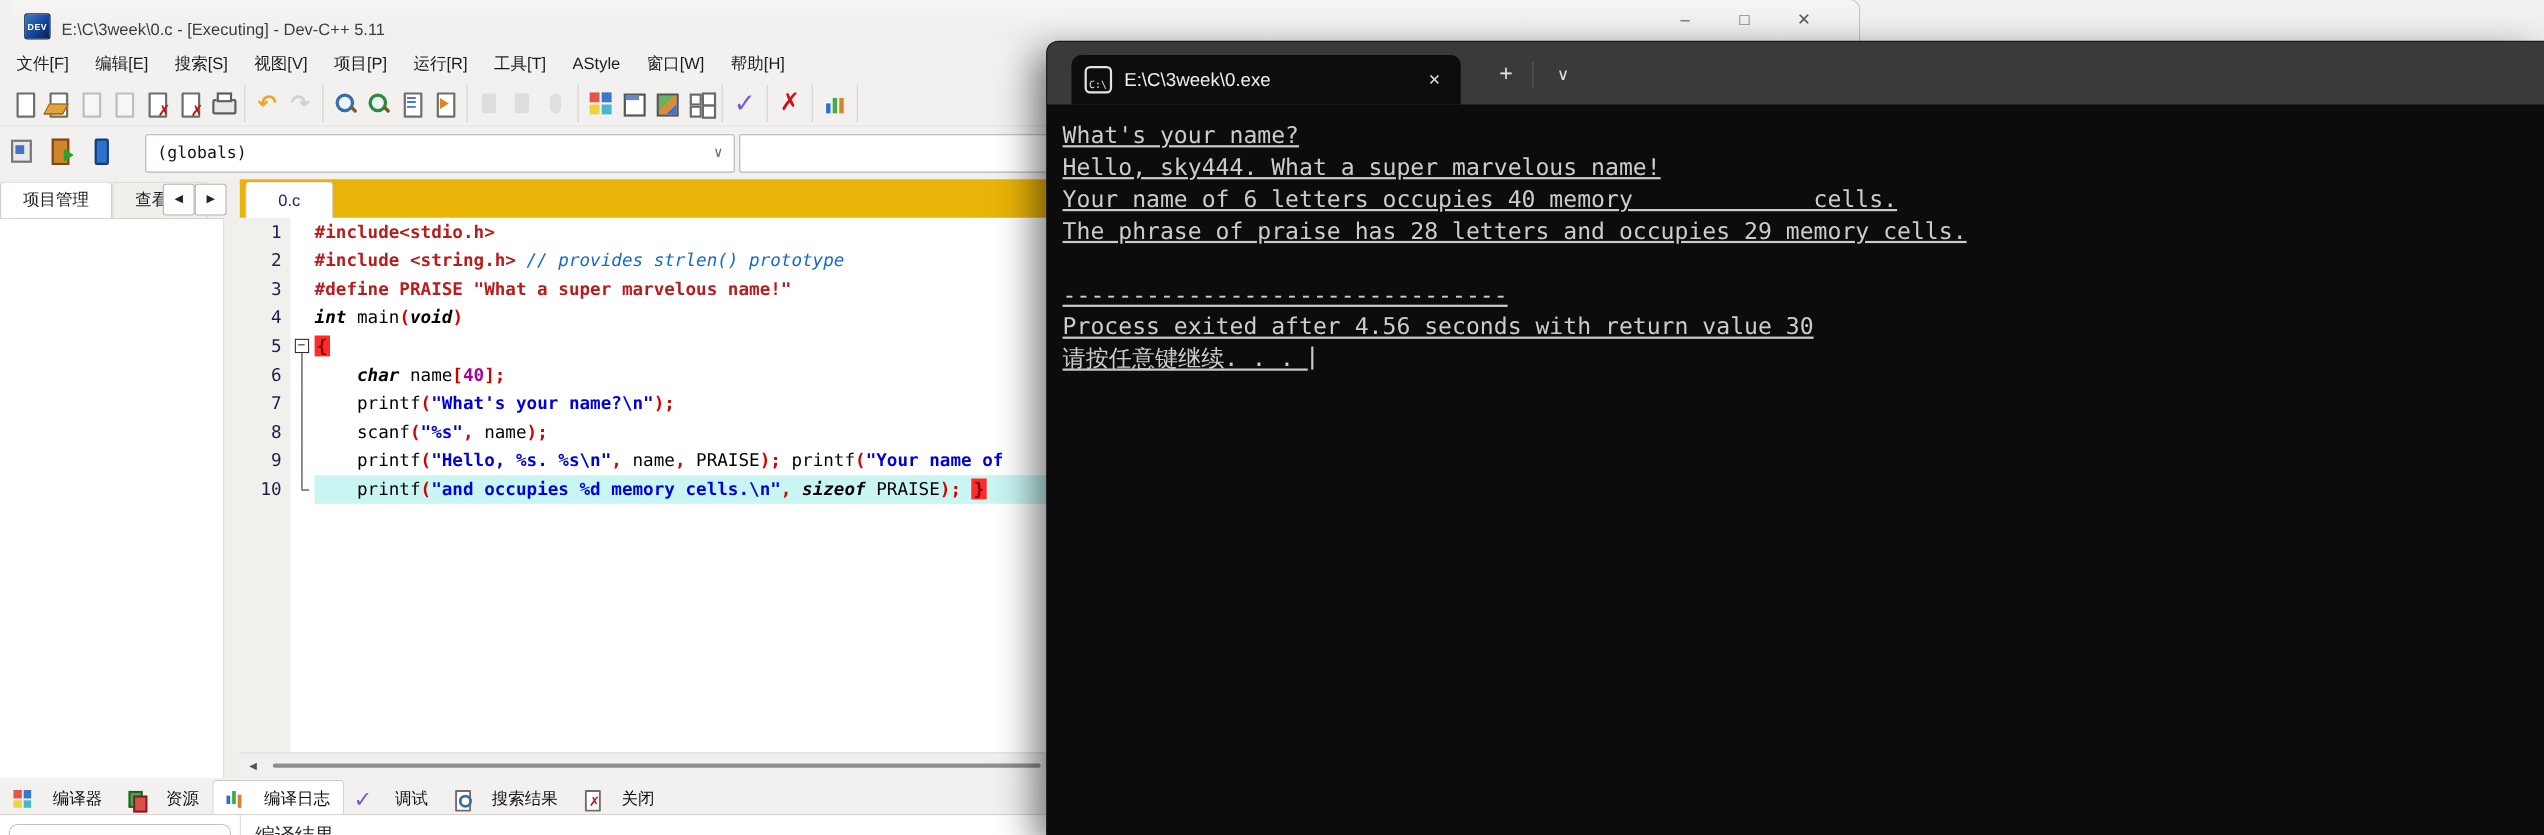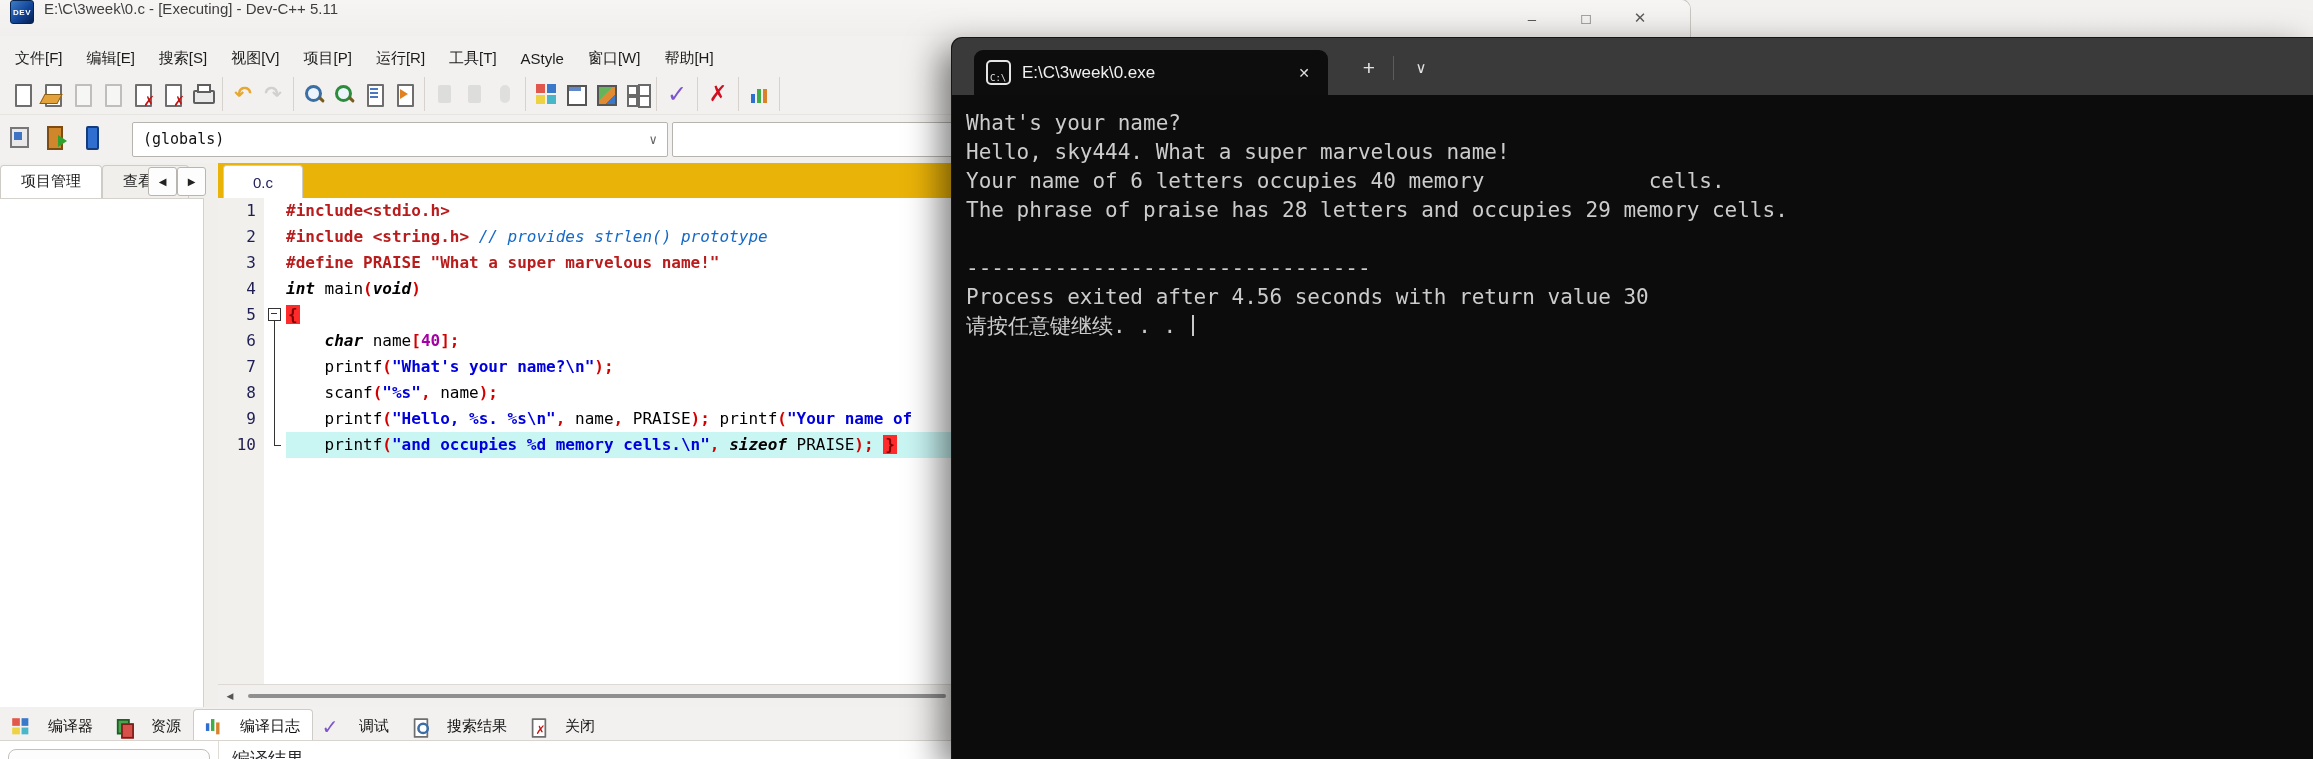--- a/index.html
+++ b/index.html
@@ -1,20 +1,20 @@
 <!DOCTYPE html>
 <html><head>
 <meta charset="utf-8">
 <style>
   html,body{margin:0;padding:0;background:#d9d6d2;font-family:"Liberation Sans","DejaVu Sans",sans-serif;}
   #screen{position:relative;width:2313px;height:759px;overflow:hidden;background:linear-gradient(180deg,#f3f1ef,#fbfaf9);}
   
   #devcpp{position:absolute;left:0;top:0;width:1690px;height:759px;background:#f2f1ef;
           border-top-right-radius:9px;box-shadow:0 0 0 1px #c9c6c2;}
-  .titlebar{position:absolute;left:0;top:0;right:0;height:36px;display:flex;align-items:flex-start;padding-left:10px;
+  .titlebar{position:absolute;left:12px;top:0;right:0;height:36px;display:flex;align-items:flex-end;padding-left:10px;
             background:linear-gradient(180deg,#f7f5f4,#f1efed);border-top-right-radius:9px;}
   .dev-ico{width:22px;height:22px;margin-right:10px;border-radius:3px;border:1px solid #05244f;
            background:linear-gradient(135deg,#3f7cc4 0%,#12459a 55%,#071f4d 100%);
            color:#fff;font-size:8px;font-weight:bold;display:flex;align-items:center;justify-content:center;letter-spacing:.5px;}
   .title-text{font-size:15px;color:#3d3d3d;}
   .win-controls{position:absolute;right:40px;top:0;height:36px;display:flex;align-items:center;gap:34px;}
   .wc{font-size:15px;color:#5a5a5a;width:20px;text-align:center;cursor:default;}
   .menubar{position:absolute;left:0;top:44px;height:28px;display:flex;align-items:center;padding-left:4px;gap:2px;}
   .menu-item{font-size:15px;color:#1c1c1c;padding:3px 11px;border-radius:3px;}
   
@@ -128,21 +128,21 @@
            display:flex;align-items:center;padding:0 12px;box-sizing:border-box;}
   .cmd-ico{width:21px;height:21px;border:2px solid #e4e4e4;border-radius:5px;position:relative;flex:0 0 auto;}
   .cmd-ico span{position:absolute;left:2px;bottom:0px;font-size:9px;color:#e4e4e4;font-family:"DejaVu Sans Mono",monospace;}
   .con-tab-title{flex:1;margin-left:11px;font-size:17px;color:#f0f0f0;white-space:nowrap;overflow:hidden;}
   .con-tab-close{color:#dedede;font-size:14px;padding:2px 6px;}
   .con-newtab{position:absolute;left:400px;top:14px;width:34px;height:32px;color:#e2e2e2;font-size:21px;display:flex;align-items:center;justify-content:center;}
   .con-divider{position:absolute;left:441px;top:18px;width:1px;height:24px;background:#5c5c5c;}
   .con-dropdown{position:absolute;left:452px;top:14px;width:34px;height:32px;color:#e2e2e2;font-size:15px;display:flex;align-items:center;justify-content:center;}
   .con-body{position:absolute;left:0;top:57px;right:0;bottom:0;padding:14px 0 0 14px;overflow:hidden;
             font-family:"DejaVu Sans Mono",monospace;font-size:21px;line-height:29px;color:#cccccc;}
-  .cline{white-space:pre;min-height:29px;}
+  .cline{white-space:pre;min-height:29px;text-decoration:underline;}
   .cursor{display:inline-block;width:2px;height:21px;background:#c9c9c9;vertical-align:-3px;margin-left:3px;}
 </style>
 </head>
 <body>
 
 <div id="screen">
 
   <div id="devcpp">
 
     <div class="titlebar">

